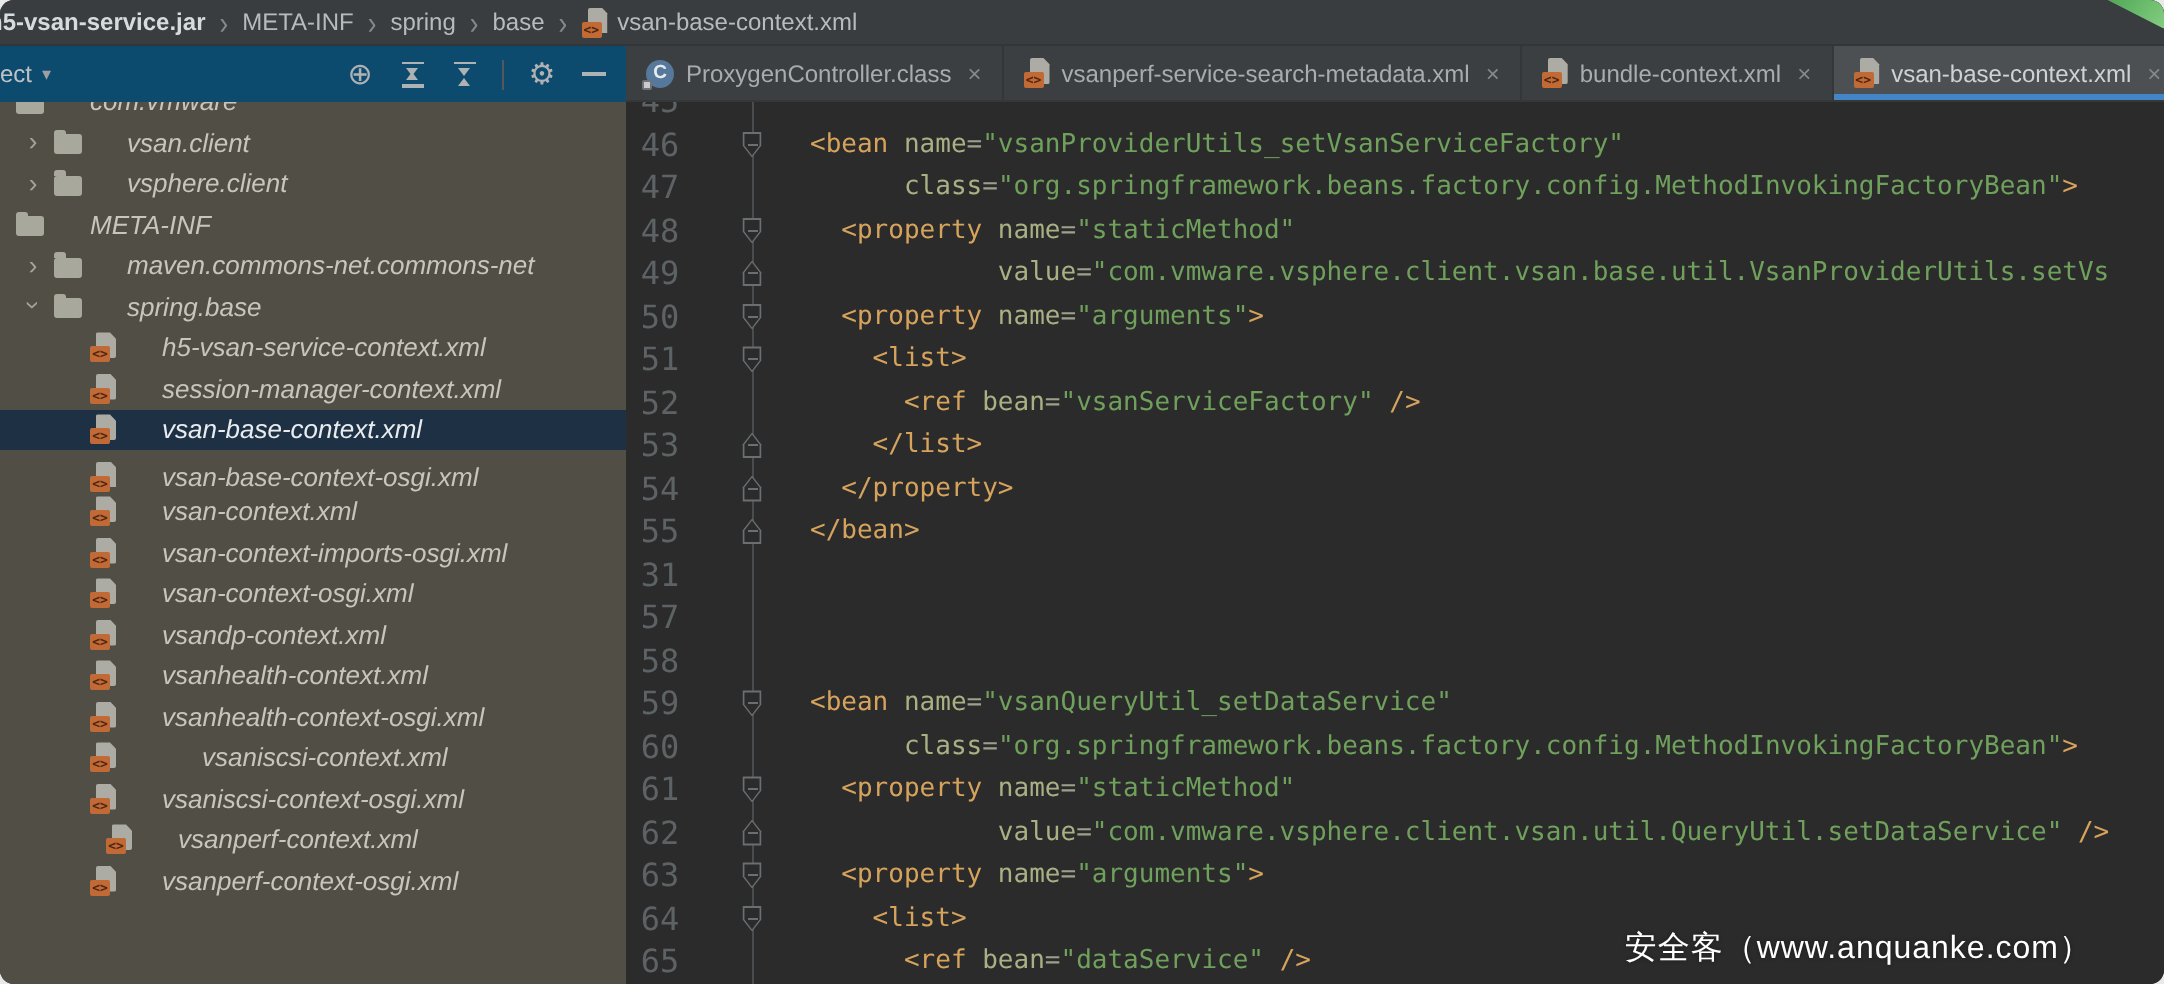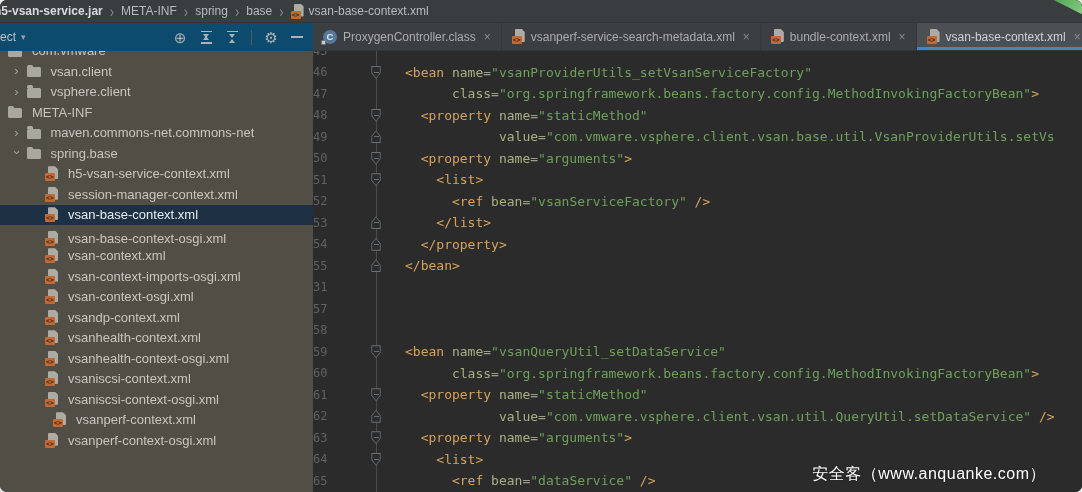--- a/index.html
+++ b/index.html
@@ -52,42 +52,42 @@
   .tab.active{background:#4C5053;color:#CFD2D4;}
   .tab.active::after{content:"";position:absolute;left:0;right:0;bottom:0;height:3px;background:#4385C6;}
   .tab-close{font-size:12px;color:#85898B;margin-left:2px;}
   
   .main{display:flex;height:442px;}
   
   .tree-panel{width:313px;flex:none;background:#514F45;overflow:hidden;position:relative;}
   .tree-inner{margin-top:-10.5px;}
   .tree-row{height:20.5px;display:flex;align-items:center;position:relative;box-sizing:border-box;}
   .tree-row.sel{background:#1D3044;}
-  .tree-label{font-size:13px;color:#C7C5BD;margin-left:10px;white-space:nowrap;}
+  .tree-label{font-size:13px;color:#C7C5BD;margin-left:23px;white-space:nowrap;font-style:italic;}
   .tree-row.sel .tree-label{color:#E9ECEF;}
   .tree-arrow{position:absolute;font-size:13px;color:#A6A399;width:14px;text-align:center;top:2px;}
   .tree-arrow.down{transform:rotate(90deg);}
   
   .ic-folder{width:14px;height:10px;background:#A9A89D;border-radius:1.5px;position:relative;flex:none;margin-top:2px;}
   .ic-folder::before{content:"";position:absolute;top:-2.5px;left:0;width:6px;height:3px;background:#A9A89D;border-radius:1.5px 1.5px 0 0;}
   .ic-xml{width:13px;height:15px;position:relative;flex:none;}
   .ic-xml::before{content:"";position:absolute;left:3px;top:0;width:10px;height:13px;background:#ACACA5;border-radius:1px;
     clip-path:polygon(0 0,70% 0,100% 24%,100% 100%,0 100%);}
   .ic-xml::after{content:"<>";position:absolute;left:0;bottom:0;width:10px;height:8px;background:#C16A36;border-radius:1px;
     color:#4b2410;font-size:6.5px;font-weight:bold;line-height:8px;text-align:center;
     font-family:"DejaVu Sans Mono",monospace;letter-spacing:0;}
   .ic-class{width:14px;height:14px;border-radius:50%;background:#56799B;position:relative;flex:none;
     color:#E6EAED;font-size:9.5px;font-weight:bold;display:flex;align-items:center;justify-content:center;}
   .ic-class::after{content:"";position:absolute;left:-2px;bottom:-1px;width:5px;height:5px;background:#C9CBCC;border:1px solid #6F7375;border-radius:1px;box-sizing:border-box;}
   
   .editor{flex:1;position:relative;overflow:hidden;background:#2B2B2B;}
   .fold-line{position:absolute;left:63px;top:0;bottom:0;width:1px;background:#4A4D4F;}
   .code-inner{margin-top:-11px;position:relative;}
   .code-line{height:21.5px;display:flex;align-items:center;}
-  .ln{width:34px;flex:none;text-align:left;font-family:"DejaVu Sans Mono",monospace;font-size:12px;color:#5D6265;}
+  .ln{width:34px;flex:none;text-align:center;font-family:"DejaVu Sans Mono",monospace;font-size:16px;color:#5D6265;}
   .fw{width:58px;flex:none;display:flex;justify-content:center;position:relative;}
   .cd{white-space:pre;font-family:"DejaVu Sans Mono",monospace;font-size:13px;}
   .seg-t{color:#D6A35C;}
   .seg-a{color:#A9B084;}
   .seg-o{color:#9AA08A;}
   .seg-g{color:#6FA05C;}
   .seg-p{color:#A9B7C6;}
   
   .fm{position:relative;width:11px;height:13px;}
   .fm .o{position:absolute;inset:0;background:#6A6F72;}
@@ -237,21 +237,21 @@
             <span class="tree-label">vsandp-context.xml</span>
           </div>
           <div class="tree-row" style="padding-left: 45px;">
             <span class="ic-xml"></span>
             <span class="tree-label">vsanhealth-context.xml</span>
           </div>
           <div class="tree-row" style="padding-left: 45px; text-align: center;">
             <span class="ic-xml"></span>
             <span class="tree-label">vsanhealth-context-osgi.xml</span>
           </div>
-          <div class="tree-row" style="padding-left: 45px;">
+          <div class="tree-row" style="padding-left: 45px; gap: 20px;">
             <span class="ic-xml"></span>
             <span class="tree-label">vsaniscsi-context.xml</span>
           </div>
           <div class="tree-row" style="padding-left: 45px;">
             <span class="ic-xml"></span>
             <span class="tree-label">vsaniscsi-context-osgi.xml</span>
           </div>
           <div class="tree-row" style="padding-left: 53px;">
             <span class="ic-xml"></span>
             <span class="tree-label">vsanperf-context.xml</span>

